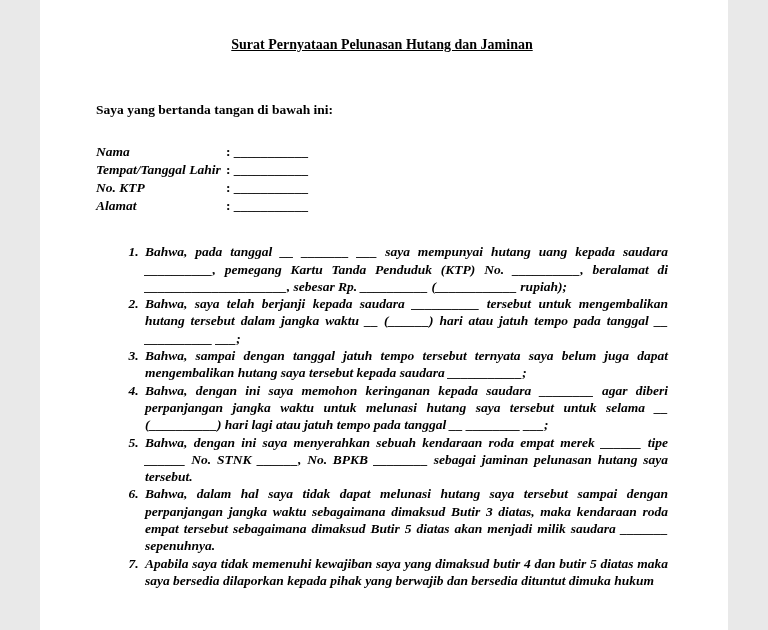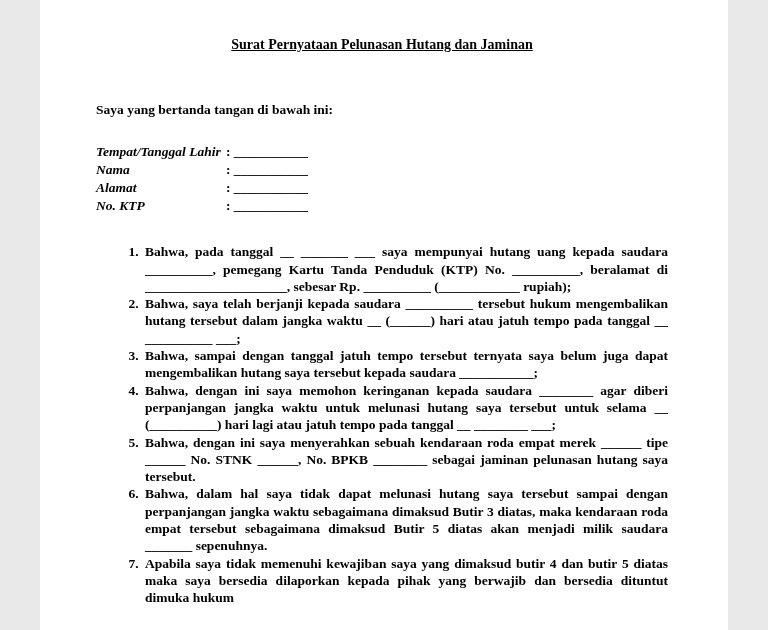--- a/index.html
+++ b/index.html
@@ -57,51 +57,52 @@
   .intro {
     margin: 31px 0 0 0;
   }
   ol.statements {
     margin: 28px 0 0 0;
     padding: 0 0 0 46px;
   }
   ol.statements li {
     text-align: justify;
     padding-left: 3px;
+    font-style: italic;
   }
 </style>
 </head>
 <body>
 
 <div class="canvas">
   <div class="page">
 
     <h1 class="title">Surat Pernyataan Pelunasan Hutang dan Jaminan</h1>
 
     <p class="opening">Saya yang bertanda tangan di bawah ini:</p>
 
     <div class="fields">
       <div class="field-row">
+        <span class="field-label">Nama</span><span class="field-value">: ___________</span>
+      </div>
+      <div class="field-row">
         <span class="field-label">Tempat/Tanggal Lahir</span><span class="field-value">: ___________</span>
       </div>
       <div class="field-row">
-        <span class="field-label">Nama</span><span class="field-value">: ___________</span>
+        <span class="field-label">No. KTP</span><span class="field-value">: ___________</span>
       </div>
       <div class="field-row">
         <span class="field-label">Alamat</span><span class="field-value">: ___________</span>
-      </div>
-      <div class="field-row">
-        <span class="field-label">No. KTP</span><span class="field-value">: ___________</span>
       </div>
     </div>
 
 
     <ol class="statements">
       <li>Bahwa, pada tanggal __ _______ ___ saya mempunyai hutang uang kepada saudara __________, pemegang Kartu Tanda Penduduk (KTP) No. __________, beralamat di _____________________, sebesar Rp. __________ (____________ rupiah);</li>
-      <li>Bahwa, saya telah berjanji kepada saudara __________ tersebut hukum mengembalikan hutang tersebut dalam jangka waktu __ (______) hari atau jatuh tempo pada tanggal __ __________ ___;</li>
+      <li>Bahwa, saya telah berjanji kepada saudara __________ tersebut untuk mengembalikan hutang tersebut dalam jangka waktu __ (______) hari atau jatuh tempo pada tanggal __ __________ ___;</li>
       <li>Bahwa, sampai dengan tanggal jatuh tempo tersebut ternyata saya belum juga dapat mengembalikan hutang saya tersebut kepada saudara ___________;</li>
       <li>Bahwa, dengan ini saya memohon keringanan kepada saudara ________ agar diberi perpanjangan jangka waktu untuk melunasi hutang saya tersebut untuk selama __ (__________) hari lagi atau jatuh tempo pada tanggal __ ________ ___;</li>
       <li>Bahwa, dengan ini saya menyerahkan sebuah kendaraan roda empat merek ______ tipe ______ No. STNK ______, No. BPKB ________ sebagai jaminan pelunasan hutang saya tersebut.</li>
       <li>Bahwa, dalam hal saya tidak dapat melunasi hutang saya tersebut sampai dengan perpanjangan jangka waktu sebagaimana dimaksud Butir 3 diatas, maka kendaraan roda empat tersebut sebagaimana dimaksud Butir 5 diatas akan menjadi milik saudara _______ sepenuhnya.</li>
       <li>Apabila saya tidak memenuhi kewajiban saya yang dimaksud butir 4 dan butir 5 diatas maka saya bersedia dilaporkan kepada pihak yang berwajib dan bersedia dituntut dimuka hukum</li>
     </ol>
 
   </div>
 </div>
 

